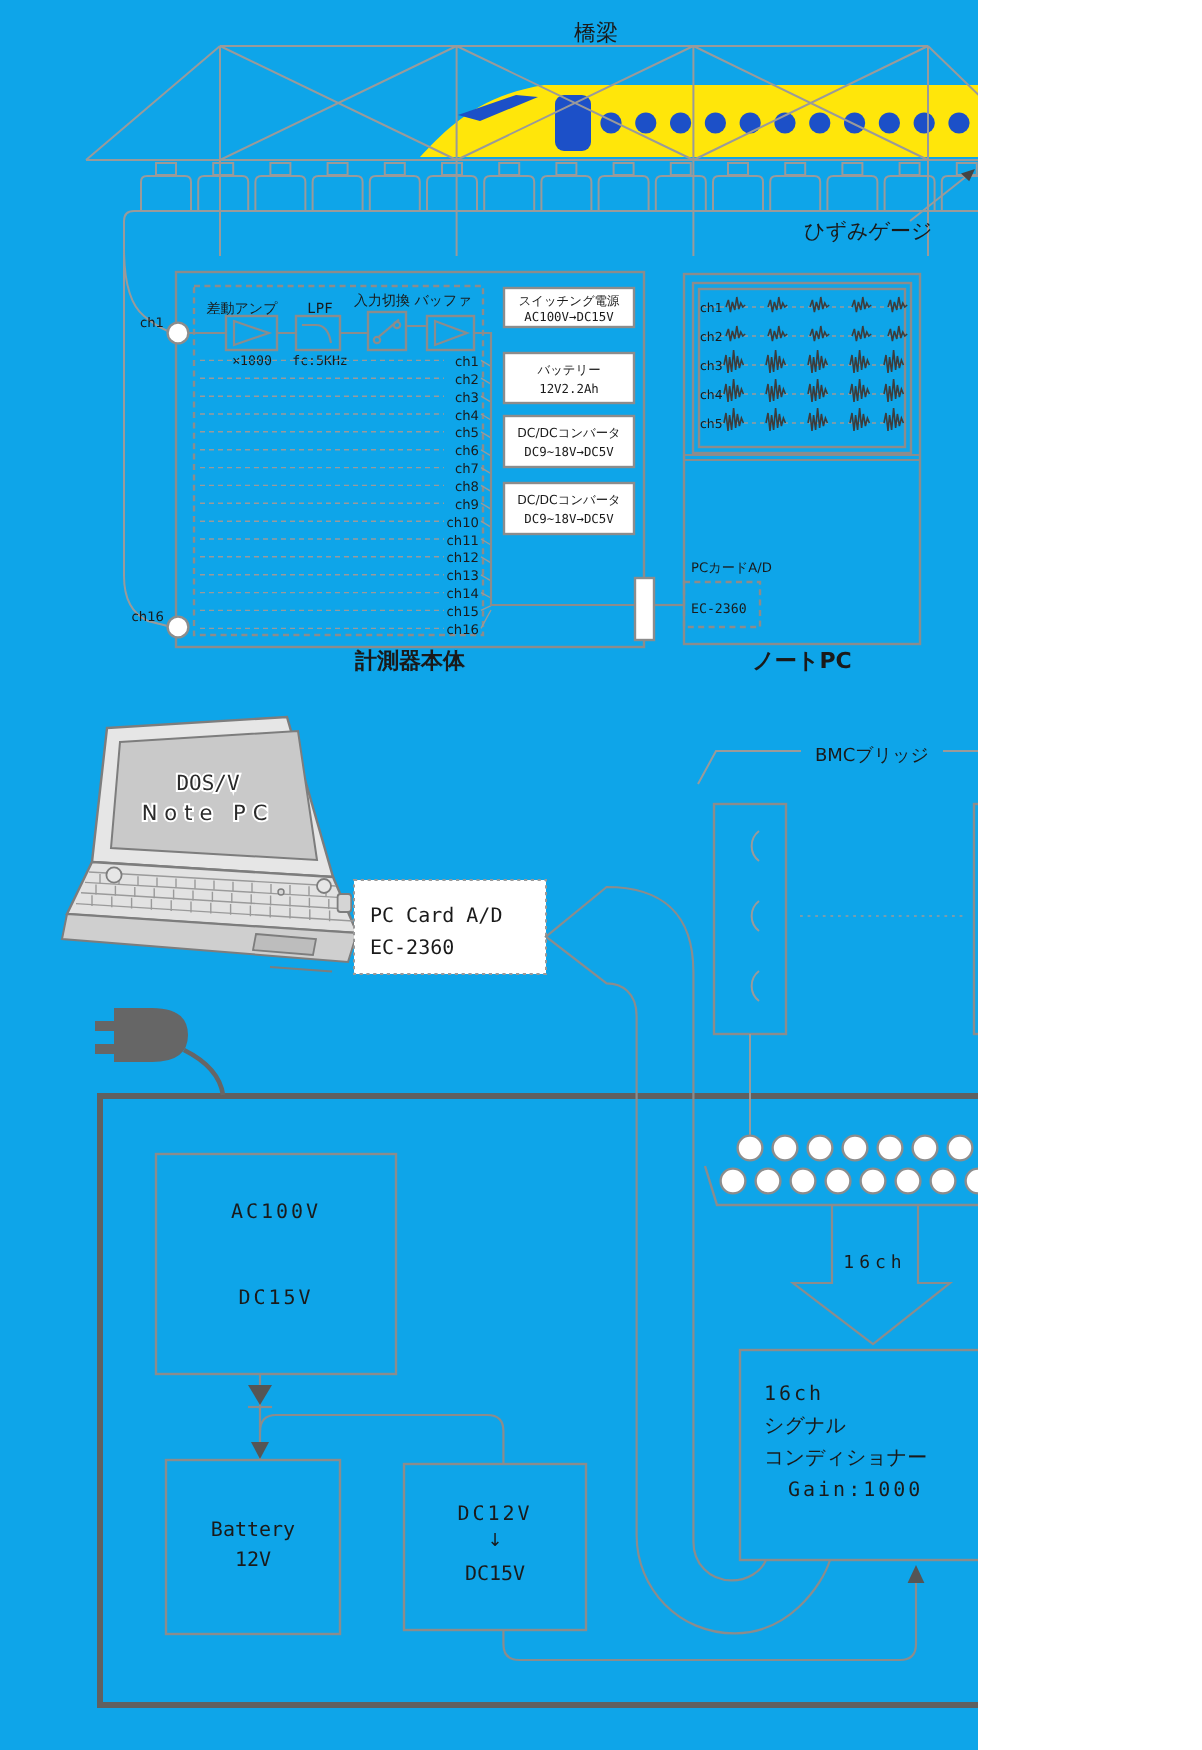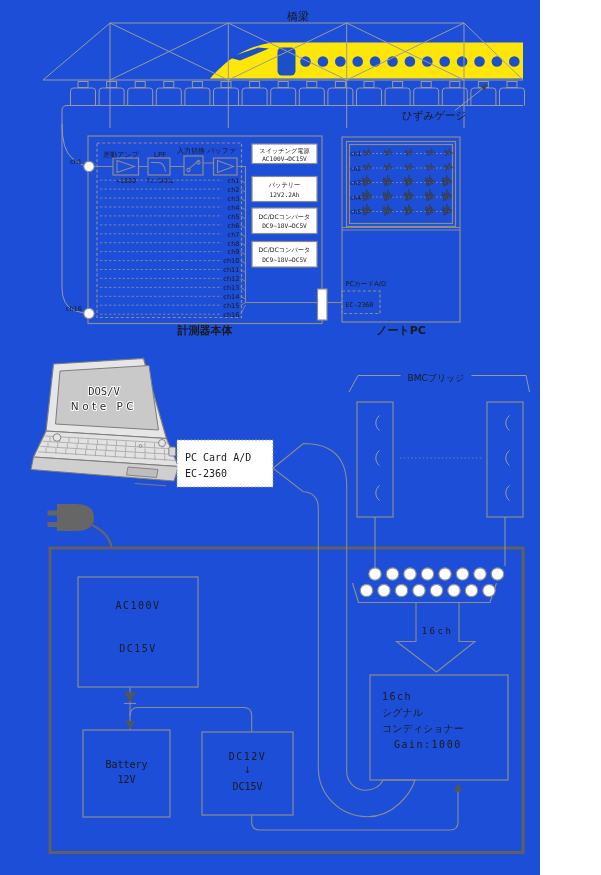--- a/index.html
+++ b/index.html
@@ -1,16 +1,16 @@
 <!DOCTYPE html>
 <html><head>
 <meta charset="utf-8">
 <style>
   html,body{margin:0;padding:0;background:#fff}
-  .stage{position:relative;width:540px;height:875px;background:#1d4ed8;overflow:hidden;
+  .stage{position:relative;width:489px;height:875px;background:#0ea5e9;overflow:hidden;
          font-family:"DejaVu Sans",sans-serif}
   svg text{fill:#1a1a1a;font-family:"DejaVu Sans",sans-serif}
   .mono{font-family:"DejaVu Sans Mono",monospace}
   .ln{stroke:#8c8c8c;fill:none;stroke-width:1.1}
   .ln2{stroke:#9a9a9a;fill:none;stroke-width:1}
   .thin{stroke:#9a9a9a;fill:none;stroke-width:.7}
   .bx{stroke:#8c8c8c;fill:#fff;stroke-width:1.2}
   .bxn{stroke:#8c8c8c;fill:none;stroke-width:1.2}
   .dash{stroke-dasharray:3,2.2}
   .dot{stroke-dasharray:1.4,2.4}

